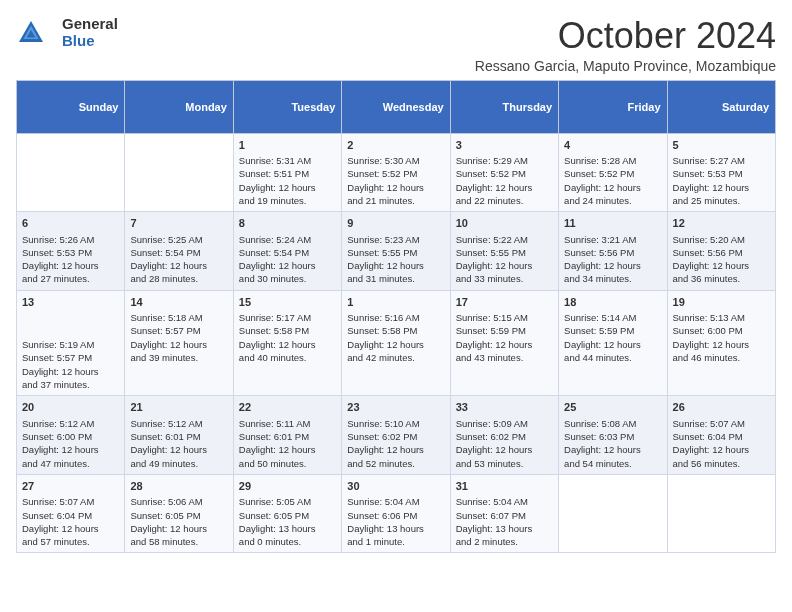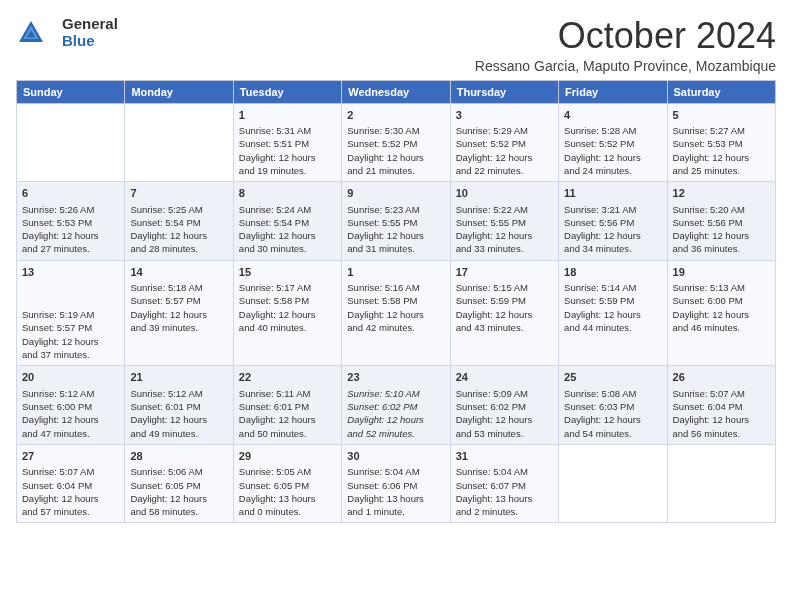--- a/index.html
+++ b/index.html
@@ -56,22 +56,22 @@
       padding-left: 48px;
     }
     table {
       width: 100%;
       border-collapse: collapse;
       font-size: 10.5px;
     }
     thead tr th {
       background-color: #3a6bbf;
       color: #fff;
-      text-align: left;
-      padding: 5px 6px;
+      text-align: right;
+      padding: 20px 6px;
       font-size: 11px;
       border: 1px solid #c0c8d8;
     }
     tbody tr td {
       vertical-align: top;
       padding: 4px 5px;
       border: 1px solid #d0d8e8;
       min-height: 70px;
       background: #fff;
       color: #333;
@@ -289,27 +289,27 @@
         </td>
         <td>
           <span class="day-num">22</span>
           <div class="cell-content" style="white-space: pre-line;">Sunrise: 5:11 AM
 Sunset: 6:01 PM
 Daylight: 12 hours
 and 50 minutes.</div>
         </td>
         <td>
           <span class="day-num">23</span>
-          <div class="cell-content" style="white-space: pre-line; font-style: italic;">Sunrise: 5:10 AM
+          <div class="cell-content" style="white-space: pre-line;">Sunrise: 5:10 AM
 Sunset: 6:02 PM
 Daylight: 12 hours
 and 52 minutes.</div>
         </td>
         <td>
-          <span class="day-num">24</span>
+          <span class="day-num">33</span>
           <div class="cell-content" style="white-space: pre-line;">Sunrise: 5:09 AM
 Sunset: 6:02 PM
 Daylight: 12 hours
 and 53 minutes.</div>
         </td>
         <td>
           <span class="day-num">25</span>
           <div class="cell-content" style="white-space: pre-line;">Sunrise: 5:08 AM
 Sunset: 6:03 PM
 Daylight: 12 hours

